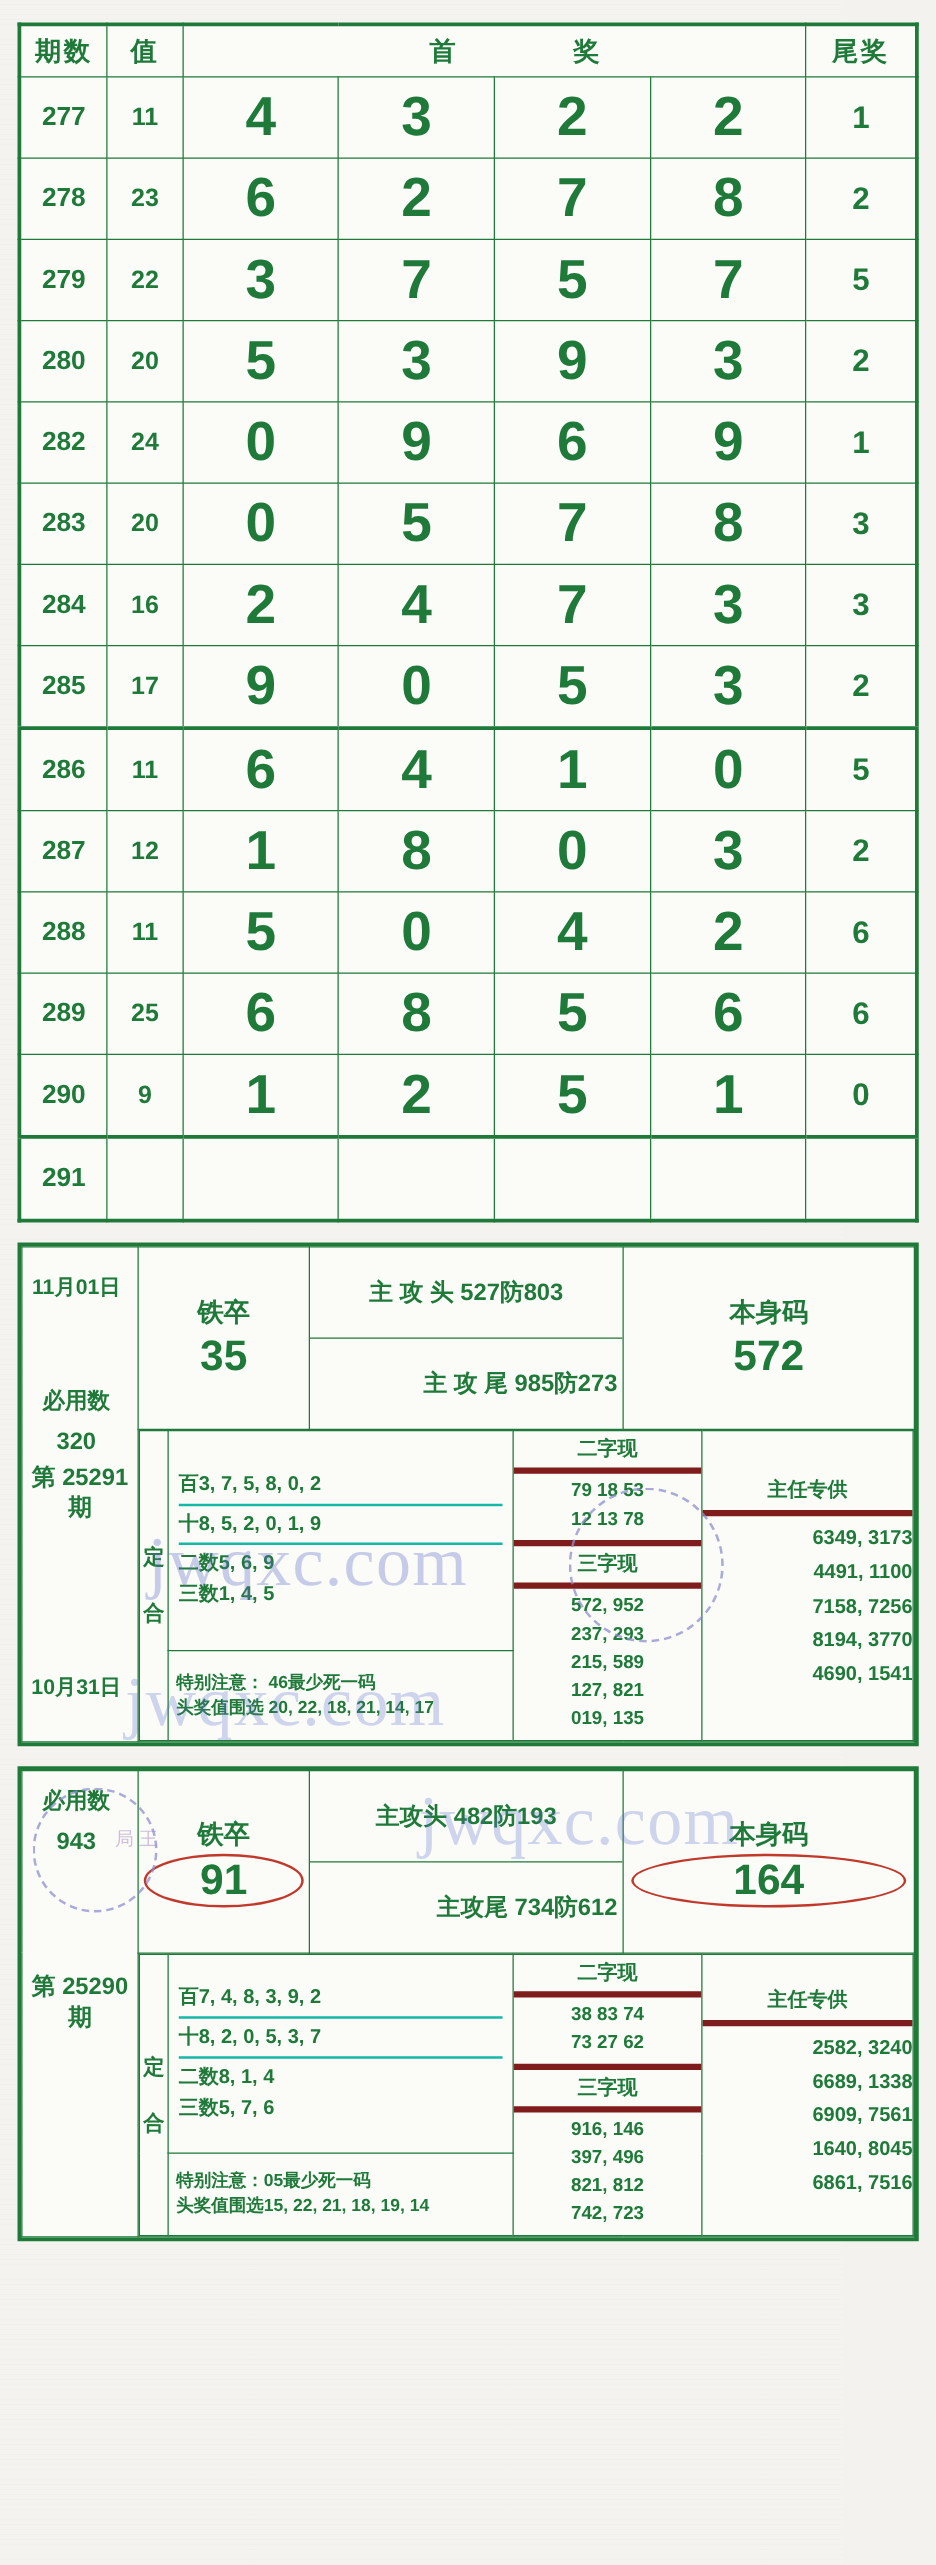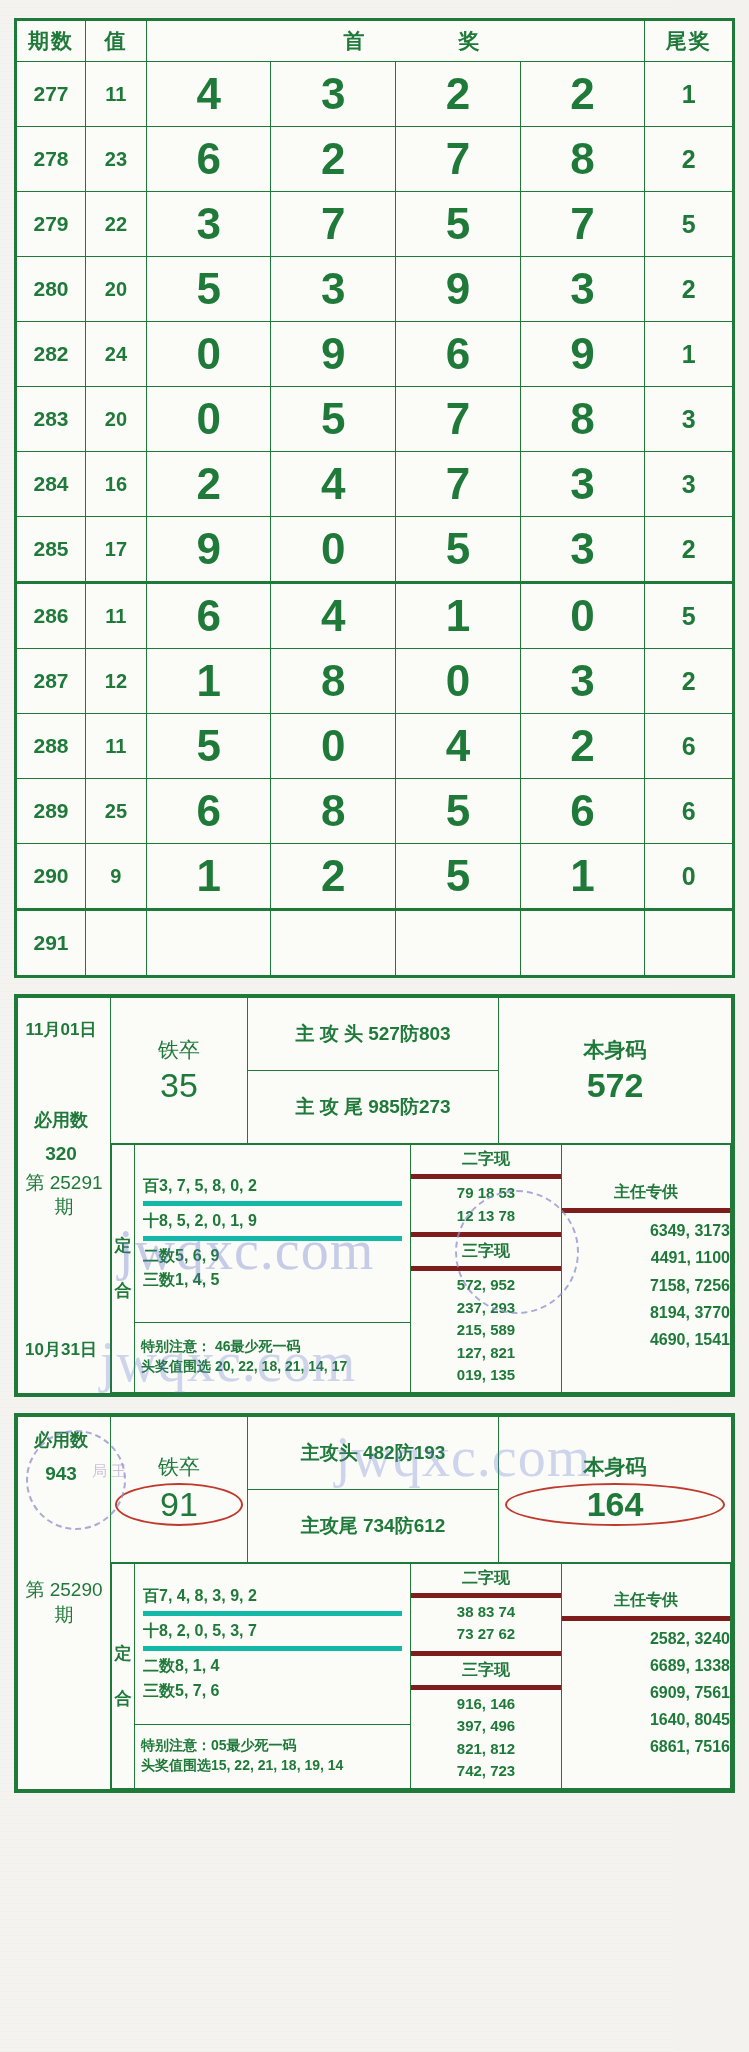--- a/index.html
+++ b/index.html
@@ -56,41 +56,41 @@
   
   .panel{
     width:721px;
     border:3px solid #1f7a3a;
     background:#fbfbf8;
     margin-top:16px;
     box-sizing:border-box;
   }
   .panel table{width:100%;}
   .panel td{border:1px solid #1f7a3a;vertical-align:middle;color:#1f7a3a;}
-  .p-issue{width:88px;text-align:center;font-size:19px;font-weight:normal;line-height:1.3;padding:6px 2px;}
-  .p-tiezu{width:128px;text-align:center;font-weight:normal;padding:4px;}
+  .p-issue{width:88px;text-align:center;font-size:19px;font-weight:bold;line-height:1.3;padding:6px 2px;}
+  .p-tiezu{width:128px;text-align:center;font-weight:bold;padding:4px;}
   .p-tiezu .lbl{font-size:21px;}
   .p-tiezu .big{font-size:34px;display:block;margin-top:2px;}
   .p-attack{width:250px;padding:0;}
   .p-attack div{
     font-size:19px;font-weight:bold;text-align:center;padding:23px 4px;
   }
-  .p-attack div+div{border-top:1px solid #1f7a3a;}
+  .p-attack div+div{border-top:1px solid #1f7a3a;text-align:right;}
   .p-self{text-align:center;font-weight:bold;padding:6px;}
   .p-self .lbl{font-size:21px;}
   .p-self .big{font-size:34px;display:block;margin-top:2px;}
 
   .p-date{text-align:center;font-size:17px;font-weight:bold;padding:8px 2px;}
   .p-must{text-align:center;font-size:18px;font-weight:bold;line-height:1.5;padding:6px 2px;}
   .p-must .num{font-size:19px;display:block;margin-top:6px;}
 
   .dinghe{width:22px;text-align:center;font-size:17px;font-weight:bold;padding:0;}
   .dh-cell{padding:0;}
   .lines{padding:6px 8px;font-size:16px;font-weight:bold;line-height:1.55;}
-  .lines .ul{border-bottom:5px solid #14b8a6;padding-bottom:2px;margin-bottom:3px;display:block;}
+  .lines .ul{border-bottom:2px solid #14b8a6;padding-bottom:2px;margin-bottom:3px;display:block;}
   .note{font-size:14px;font-weight:bold;line-height:1.45;padding:4px 6px 6px 6px;}
   .two-three{width:150px;padding:0;}
   .tt-head{font-size:16px;font-weight:bold;text-align:center;padding:4px 0;}
   .tt-body{font-size:15px;font-weight:bold;text-align:center;line-height:1.5;padding:3px 0 5px 0;}
   .tt-sep{border-top:5px solid #7f1d1d;}
   .p-zhuren{width:168px;padding:0;}
   .zr-head{font-size:16px;font-weight:bold;text-align:center;padding:5px 0;}
   .zr-body{font-size:16px;font-weight:bold;text-align:right;line-height:1.7;padding:4px 0 6px 0;}
   .circ-big{
     display:inline-block;

